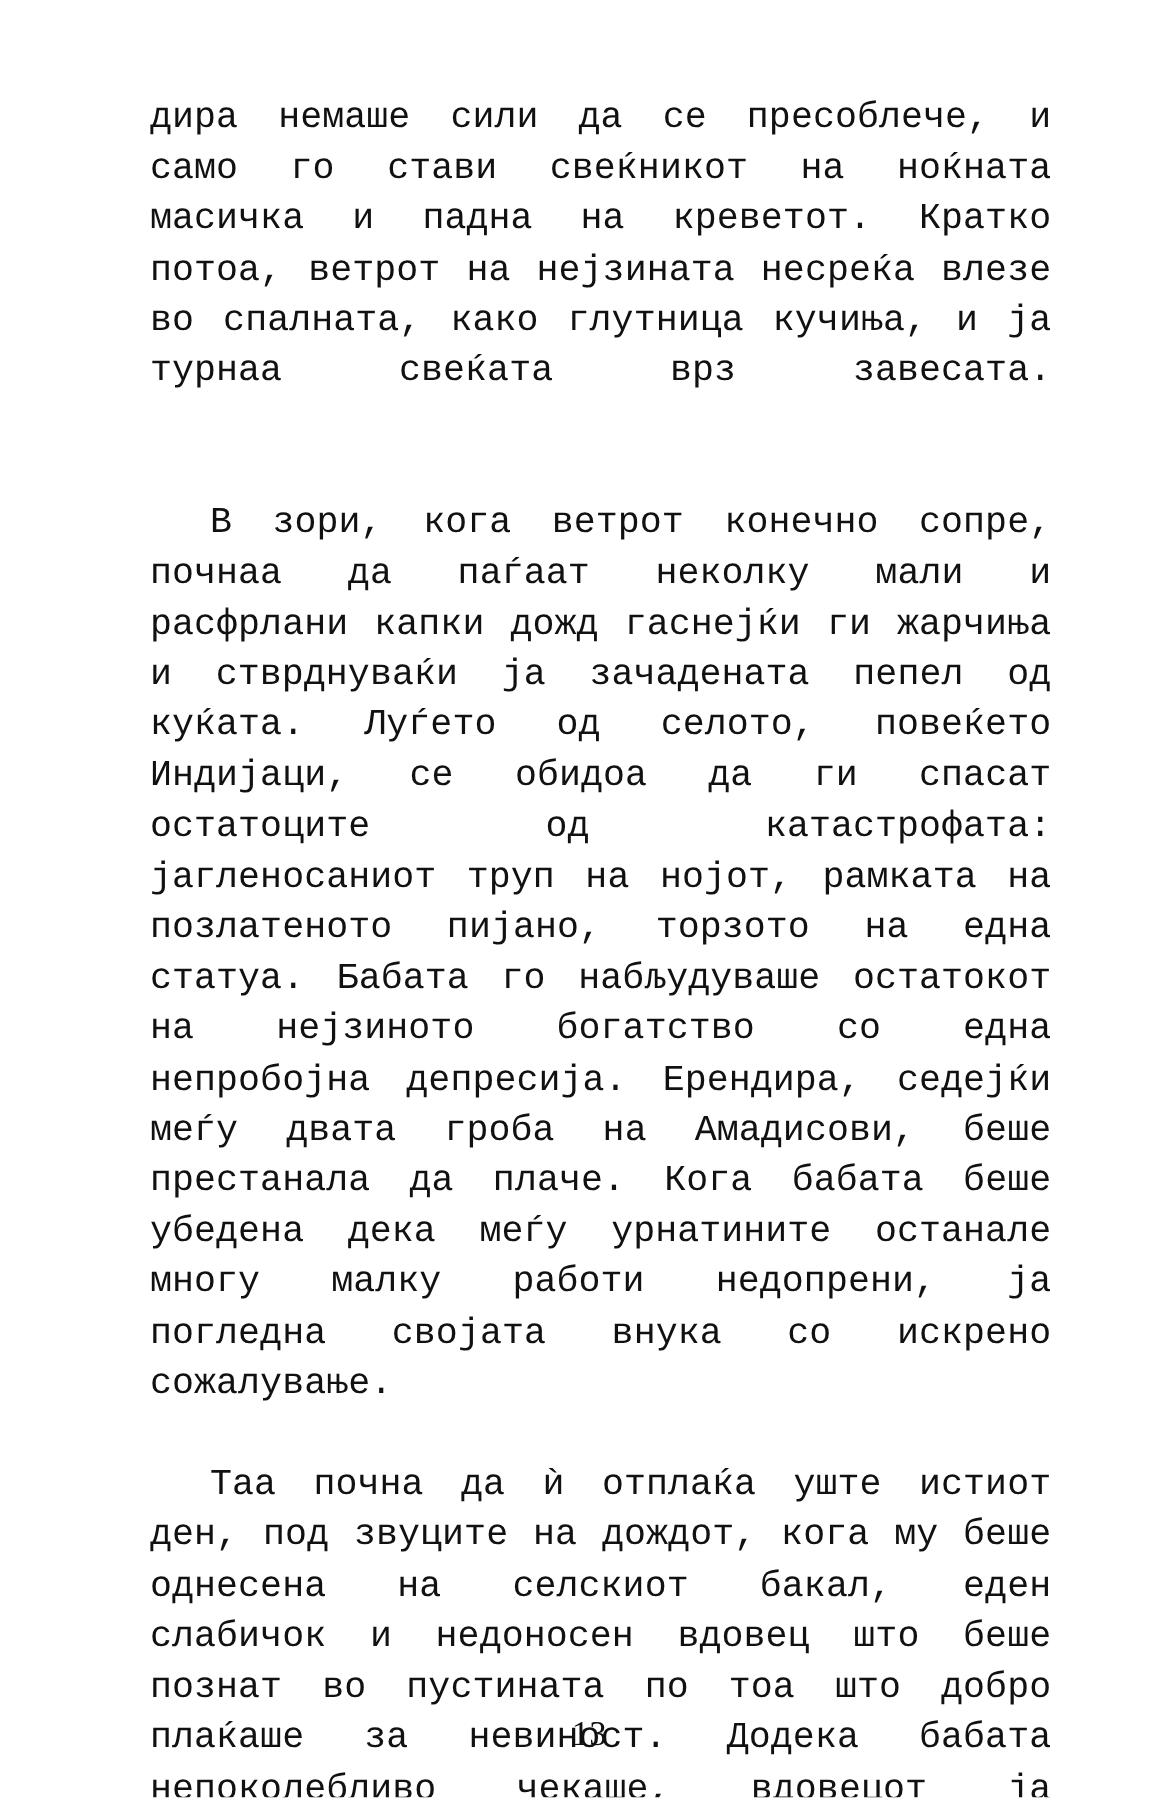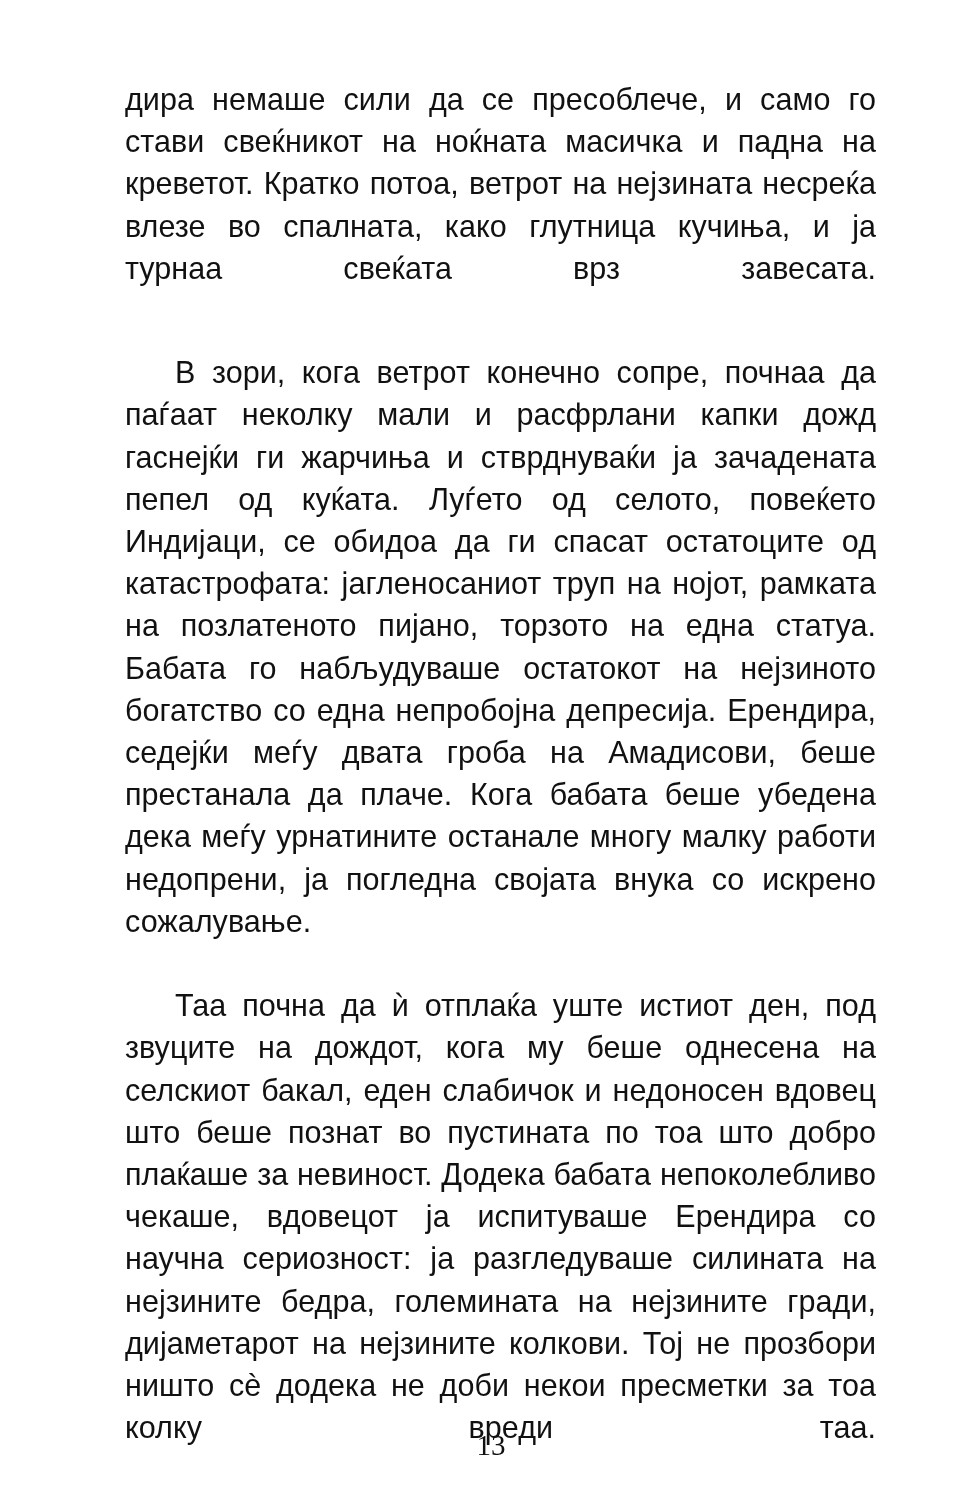--- a/index.html
+++ b/index.html
@@ -21,21 +21,21 @@
 
   .text-block {
     position: absolute;
     left: 125px;
     top: 78px;
     width: 751px;
   }
 
   .para {
     margin: 0;
-    font-family: Liberation Sans, sans-serif;
+    font-family: Liberation Mono, monospace;
     font-size: 30.5px;
     line-height: 42.2px;
     color: #111111;
     text-align: justify;
     text-justify: inter-word;
     -webkit-hyphens: none;
     hyphens: none;
     word-spacing: 0.1px;
     letter-spacing: 0.05px;
   }
@@ -45,21 +45,21 @@
     text-indent: 0;
   }
 
   
   .para.indented {
     text-indent: 50px;
   }
 
   
   .para.gap-before {
-    margin-top: 20px;
+    margin-top: 42px;
   }
 
   
   .para:after {
     content: "";
     display: inline-block;
     width: 100%;
   }
 
   .folio {

